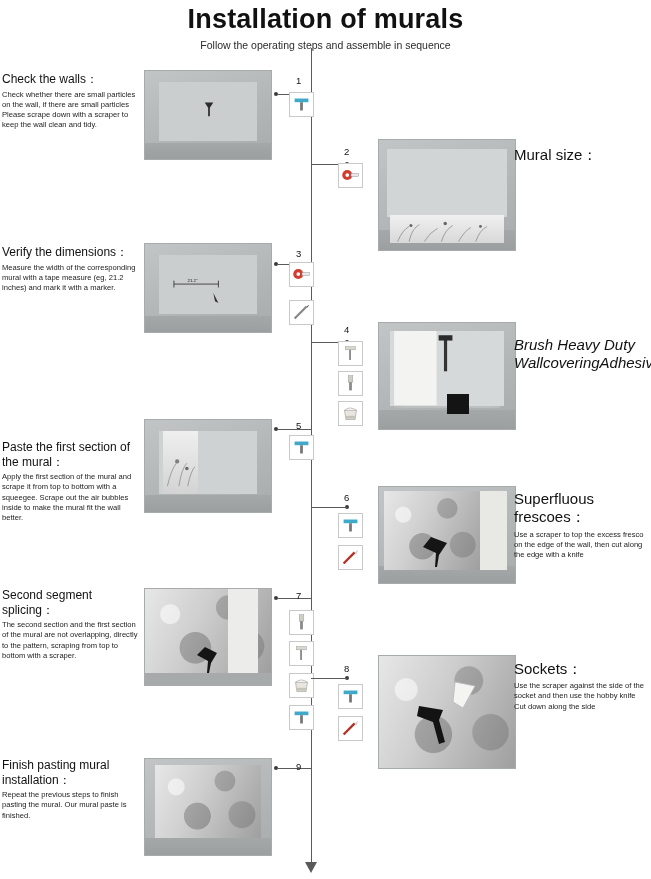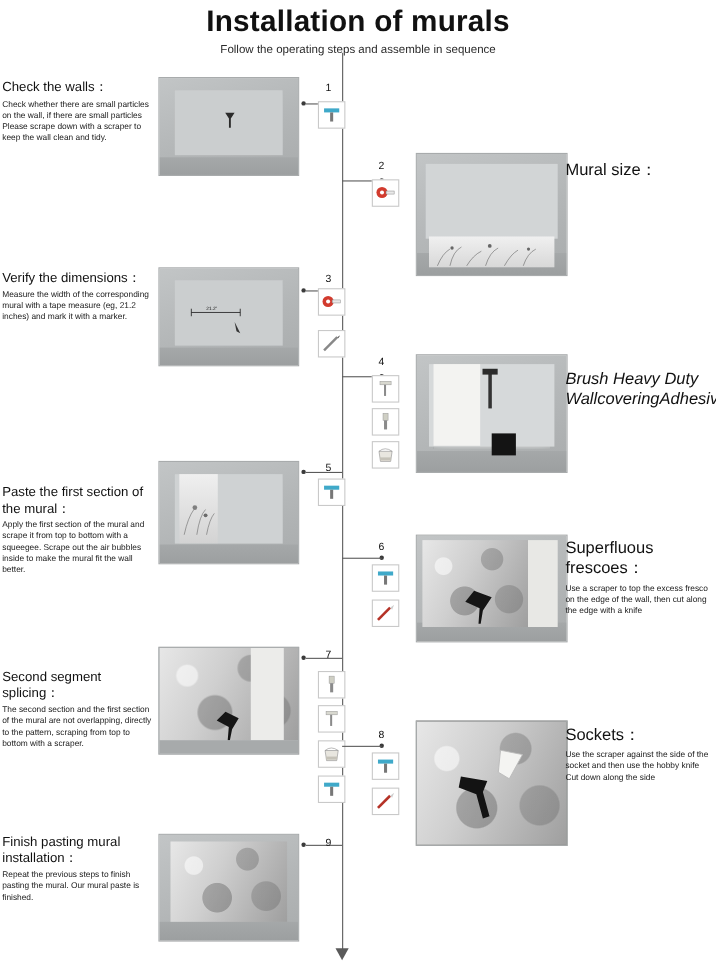--- a/index.html
+++ b/index.html
@@ -326,21 +326,21 @@
   <svg viewBox="0 0 25 25">
       <line x1="5" y1="19" x2="17" y2="7" stroke="#b53227" stroke-width="2.6"></line>
       <path d="M17 7 l4 -3 -2 5 z" fill="#cfcfcf"></path>
     </svg>
 </div>
 <div class="caption" style="left:514px; top:490px; width:132px;">
   <div class="step-heading big">Superfluous frescoes：</div>
   <div class="step-body">Use a scraper to top the excess fresco on the edge of the wall, then cut along the edge with a knife</div>
 </div>
 
-<div class="step-text" style="left:2px; top:588px; width:136px;margin-top:20px;">
+<div class="step-text" style="left:2px; top:588px; width:136px;">
   <div class="step-heading">Second segment splicing：</div>
   <div class="step-body">The second section and the first section of the mural are not overlapping, directly to the pattern, scraping from top to bottom with a scraper.</div>
 </div>
 <div class="photo" style="left:144px; top:588px; width:126px; height:96px; background:#c0c3c4;">
   <div style="position:absolute;left:0;top:0;right:0;bottom:12%;" class="leafy"></div>
   <div style="position:absolute;right:10%;top:0;width:24%;bottom:12%;background:#ececea;z-index:3;"></div>
   <svg viewBox="0 0 126 96" style="position:absolute;left:0;top:0;width:100%;height:100%;z-index:4;">
     <path d="M60 58 L72 64 L66 74 L64 84 L62 84 L63 72 L52 66 Z" fill="#151515"></path>
   </svg>
   <div style="position:absolute;left:0;right:0;bottom:0;height:12%;background:#a7aaab;z-index:5;"></div>

